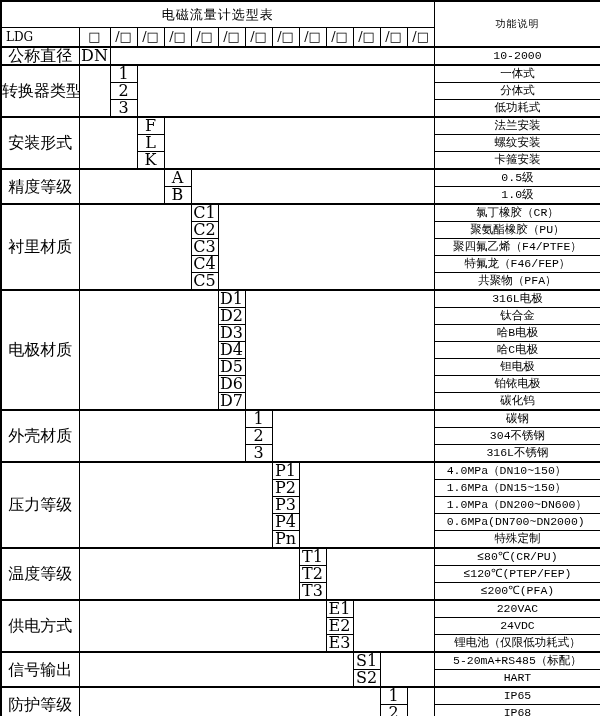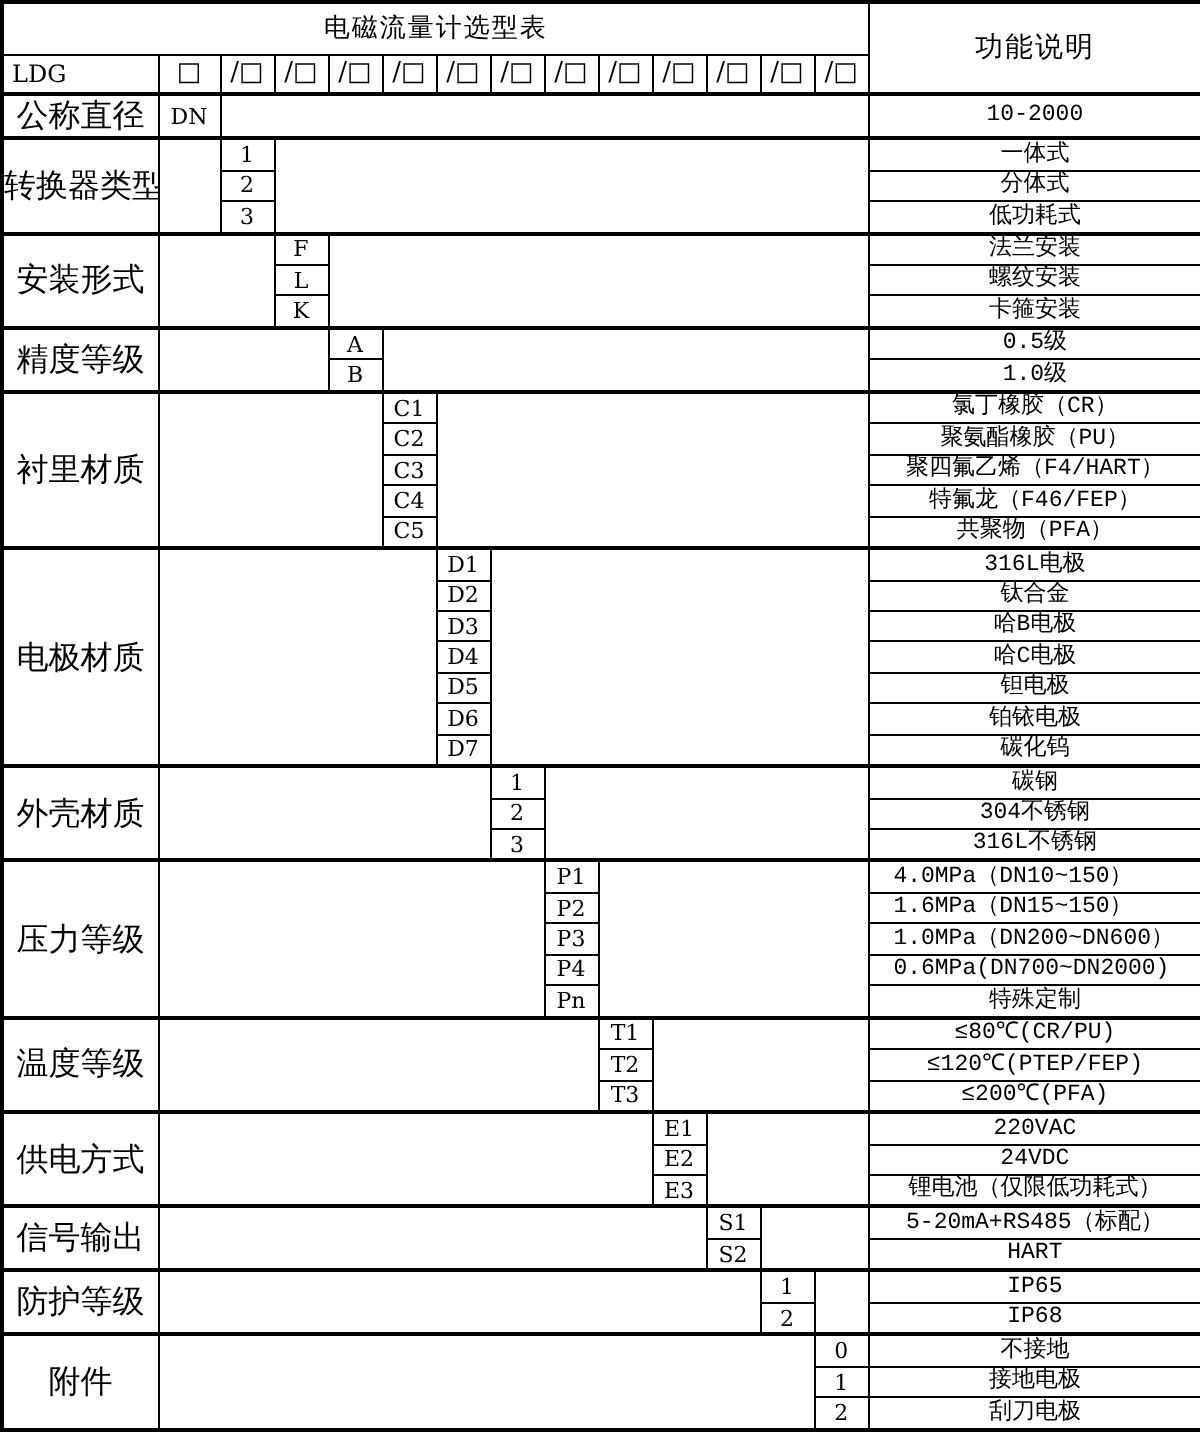--- a/index.html
+++ b/index.html
@@ -3,25 +3,25 @@
 <meta charset="utf-8">
 <style>
   html,body{margin:0;padding:0;background:#fff;}
   body{width:600px;height:716px;overflow:hidden;
        font-family:"DejaVu Serif","Liberation Serif",serif;color:#000;}
   table{width:600px;height:716px;border-collapse:collapse;table-layout:fixed;
         border:2px solid #000;background:#fff;}
   td{border:1px solid #000;padding:0;margin:0;font-size:12px;line-height:1;
      text-align:center;vertical-align:middle;overflow:hidden;white-space:nowrap;}
   td.title{font-size:13px;letter-spacing:1px;}
-  td.desc-head{font-size:14px;letter-spacing:1px;}
+  td.desc-head{font-size:10px;letter-spacing:1px;}
   td.ldg{text-align:left;padding-left:4px;font-size:12px;}
   td.slot{font-size:13px;}
   td.cat{font-size:16px;letter-spacing:0;}
-  td.code{font-size:11px;}
+  td.code{font-size:16px;}
   td.desc{font-size:11.5px;font-family:Liberation Mono, monospace;}
   td.left{text-align:left;padding-left:12px;}
   td.tt{border-top:2px solid #000;}
 </style>
 </head>
 <body>
 
 <table id="selection-table">
   <colgroup>
     <col style="width:78px">
@@ -114,21 +114,21 @@
         <td class="code tt">C1</td>
         <td class="fill tt" rowspan="5" colspan="8"></td>
         <td class="desc tt">氯丁橡胶（CR）</td>
       </tr>
       <tr>
         <td class="code">C2</td>
         <td class="desc">聚氨酯橡胶（PU）</td>
       </tr>
       <tr>
         <td class="code">C3</td>
-        <td class="desc">聚四氟乙烯（F4/HART）</td>
+        <td class="desc">聚四氟乙烯（F4/PTFE）</td>
       </tr>
       <tr>
         <td class="code">C4</td>
         <td class="desc">特氟龙（F46/FEP）</td>
       </tr>
       <tr>
         <td class="code">C5</td>
         <td class="desc">共聚物（PFA）</td>
       </tr>
       <tr>

